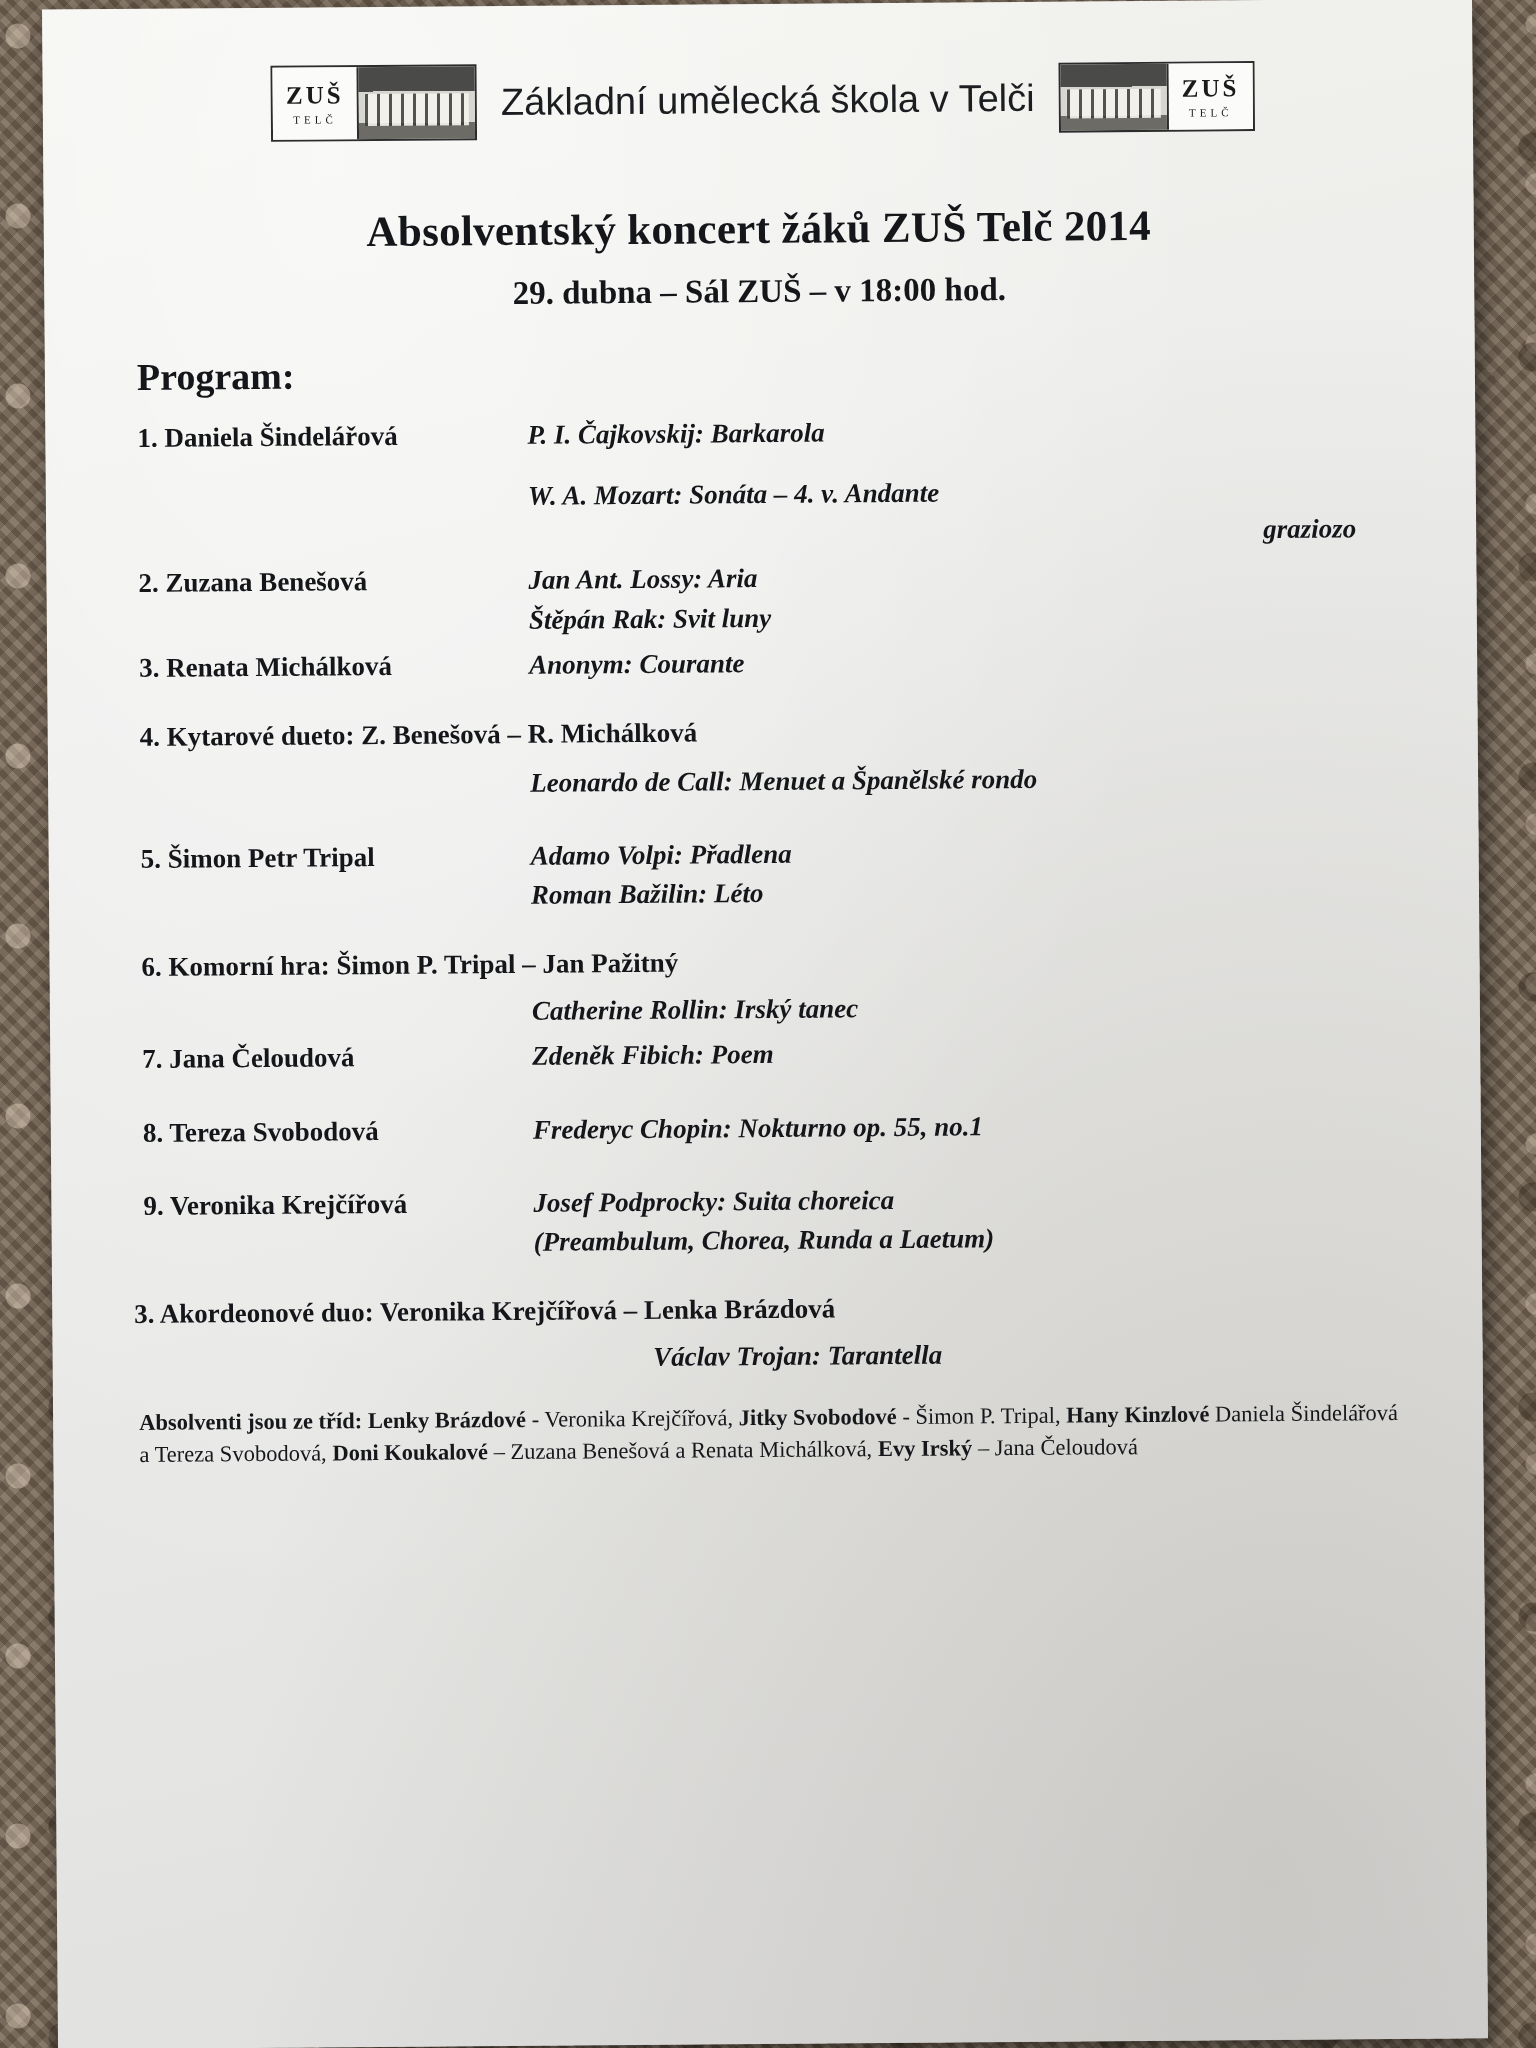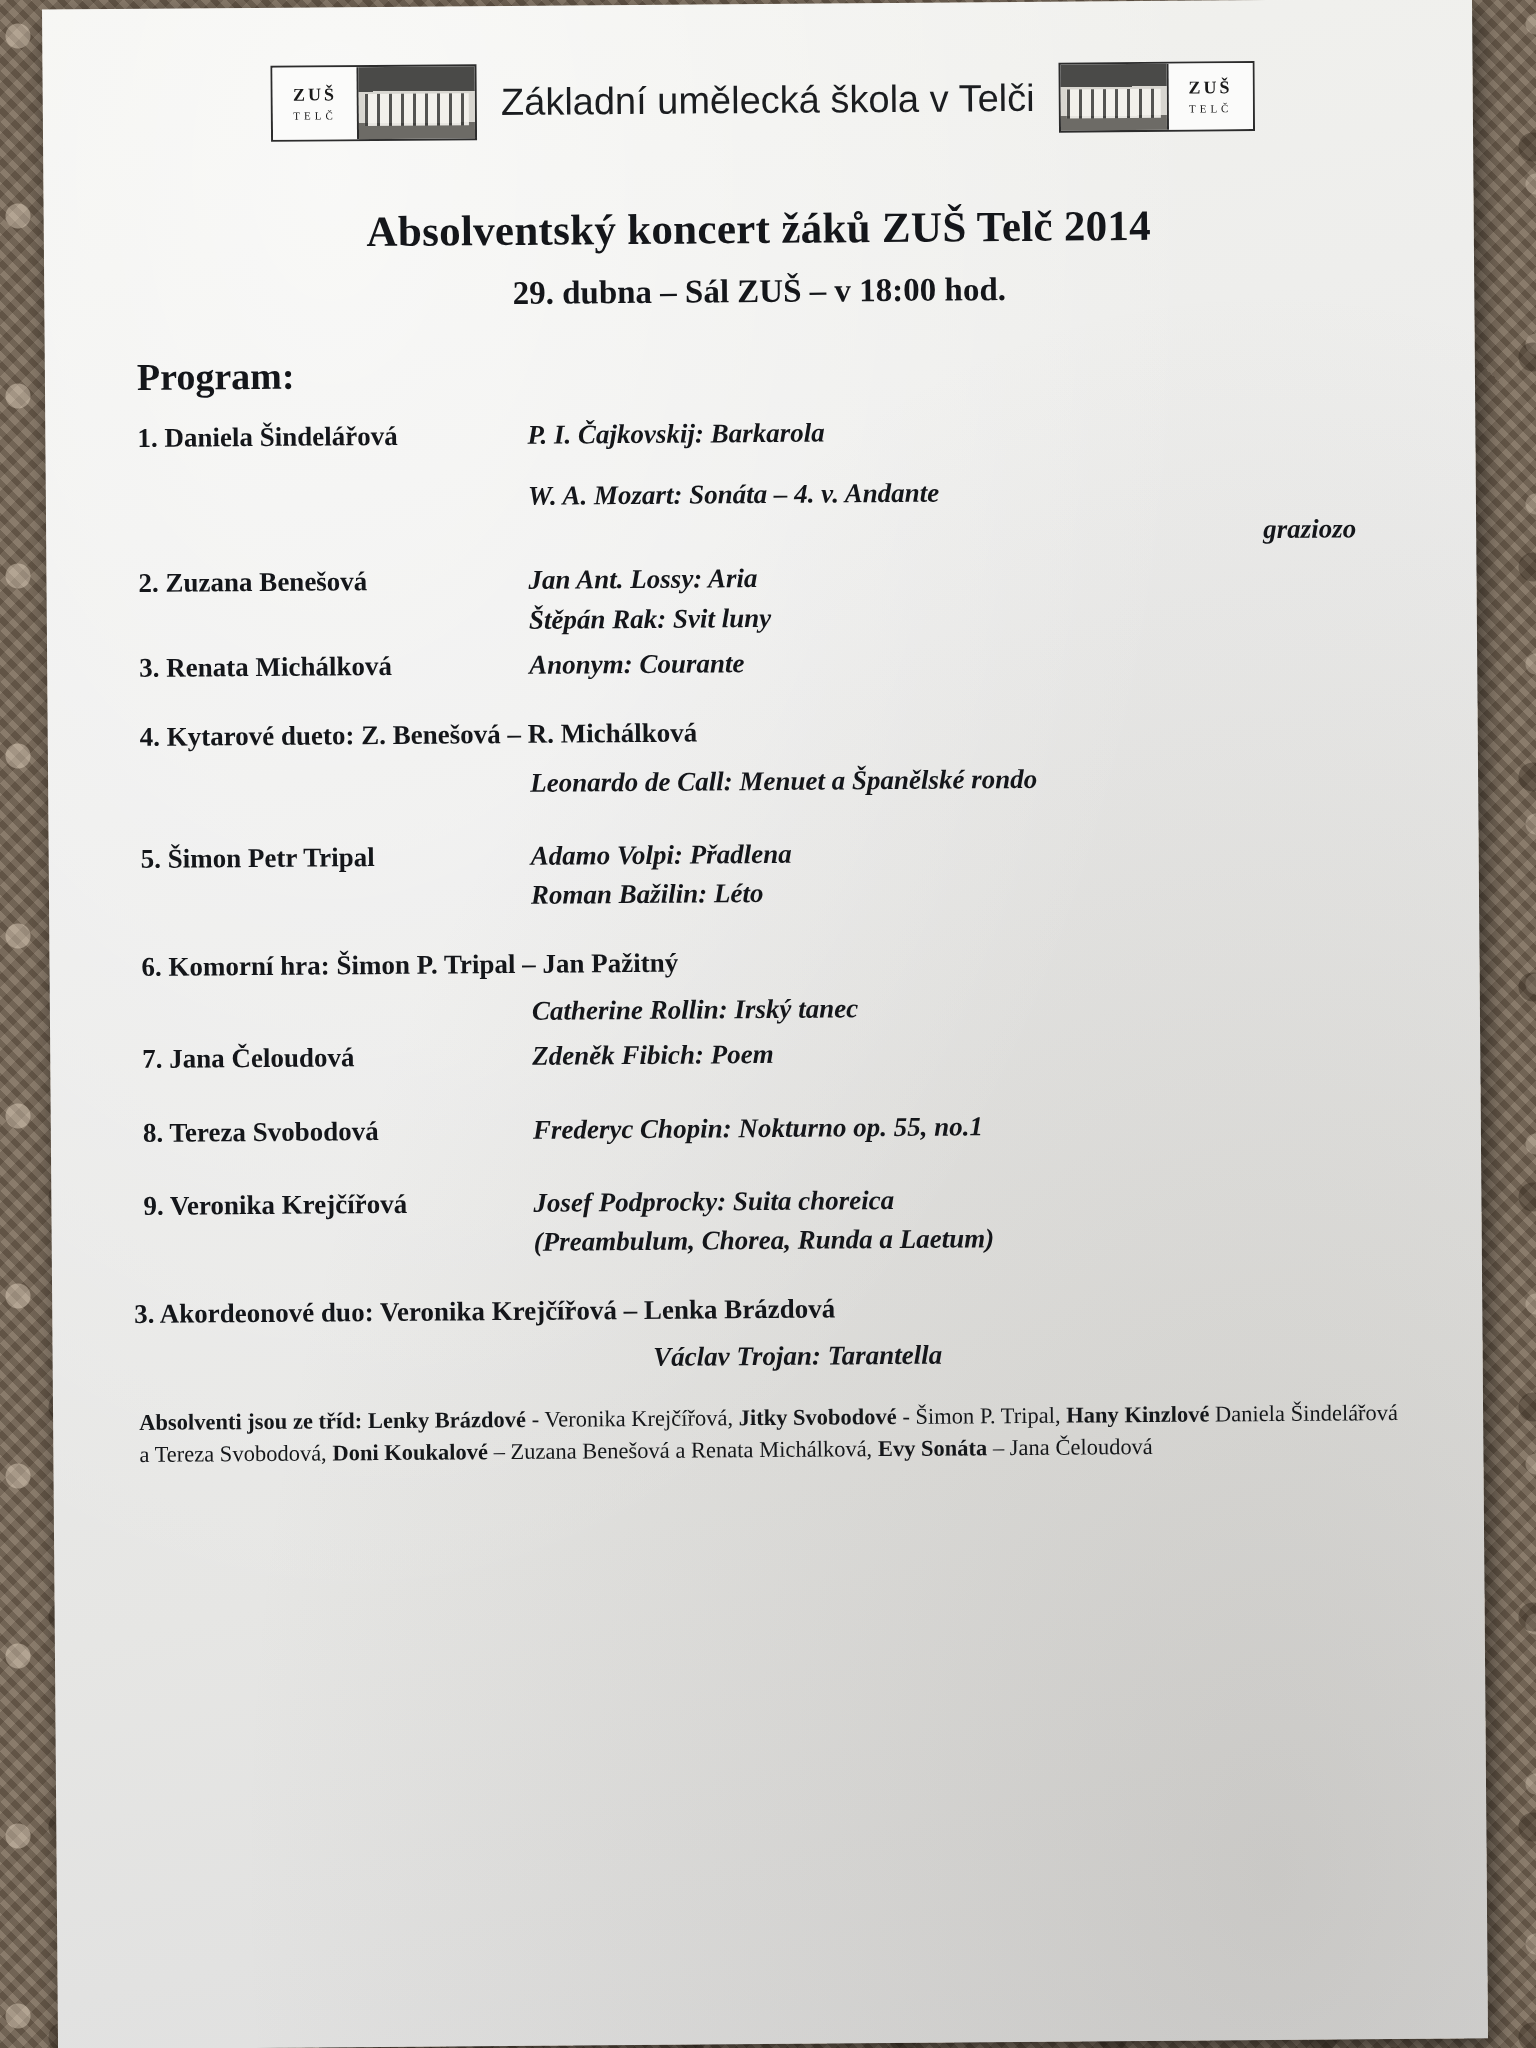--- a/index.html
+++ b/index.html
@@ -80,21 +80,21 @@
     width: 84px;
     border-right: 2px solid #2c2c2c;
     display: flex;
     flex-direction: column;
     align-items: center;
     justify-content: center;
     font-family: "Liberation Serif", serif;
     background: #fbfbfa;
   }
   .logo-wide .mark .zus {
-    font-size: 18px;
+    font-size: 25px;
     font-weight: bold;
     letter-spacing: 3px;
     line-height: 1;
     color: #1a1a1a;
   }
   .logo-wide .mark .telc {
     font-size: 11px;
     letter-spacing: 4px;
     margin-top: 6px;
     color: #1a1a1a;
@@ -363,18 +363,18 @@
     <div class="footnote">
       <b>Absolventi jsou ze tříd:</b>
       <b>Lenky Brázdové</b>
       <span>- Veronika Krejčířová,</span>
       <b>Jitky Svobodové</b>
       <span>- Šimon P. Tripal,</span>
       <b>Hany Kinzlové</b>
       <span>Daniela Šindelářová a Tereza Svobodová,</span>
       <b>Doni Koukalové</b>
       <span>– Zuzana Benešová a Renata Michálková,</span>
-      <b>Evy Sonáta</b>
+      <b>Evy Irský</b>
       <span>– Jana Čeloudová</span>
     </div>
 
   </div>
 </div>
 
 </body></html>

